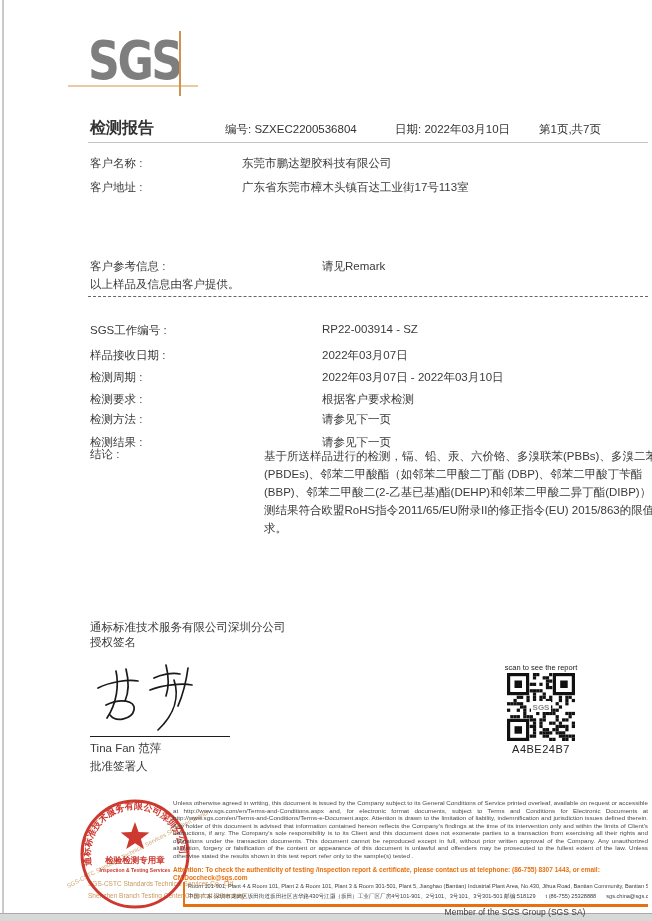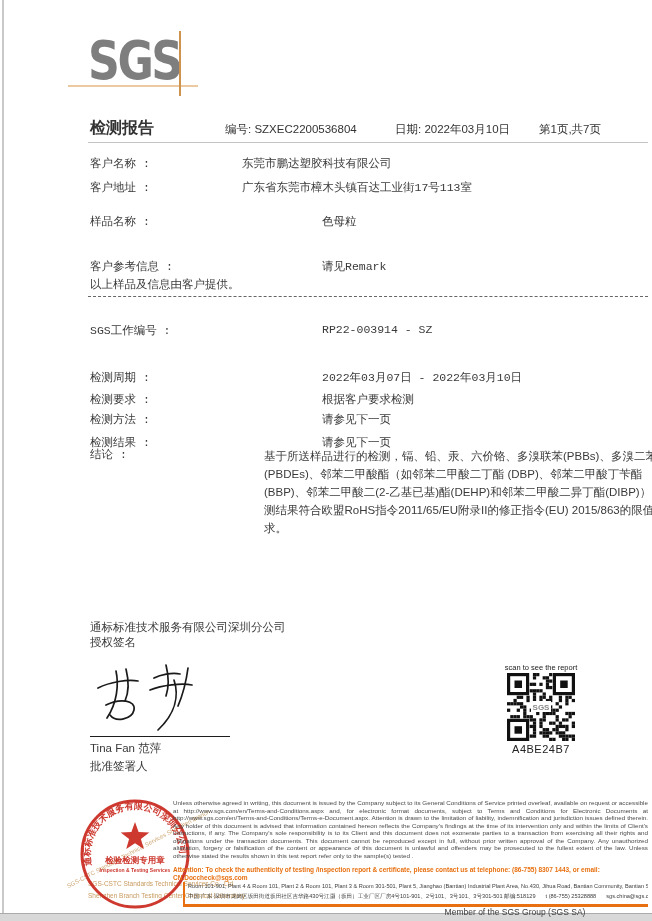--- a/index.html
+++ b/index.html
@@ -13,21 +13,21 @@
   #logo-text{font-family:"DejaVu Sans",sans-serif;font-weight:bold;font-size:54px;
     color:#7e7e7e;letter-spacing:-3px;transform:scaleX(.82);transform-origin:left top;line-height:1;}
   .logo-hline{background:#ecc9a0;height:2px;}
   .logo-vline{background:#cf9350;width:2px;}
   
   .report-title{font-size:16px;font-weight:bold;color:#333;}
   .hmeta{font-size:11.5px;color:#333;}
   .rule{border-top:1px solid #c4c4c4;}
   .dashrule{border-top:1px dashed #666;}
   
-  .rowline{font-size:11.5px;white-space:nowrap;font-family:Liberation Mono, monospace;}
+  .rowline{font-size:11.5px;white-space:nowrap;}
   .rowline .lbl{display:inline-block;}
   .val-c{position:absolute;left:152px;top:0;}
   .val-s{position:absolute;left:232px;top:0;}
   .concl{font-size:11.5px;line-height:18px;text-align:left;margin-left:32px;}
   
   .sig-company{font-size:11.5px;line-height:15px;}
   .sig-underline{border-bottom:1.5px solid #1d1d1d;}
   .sig-name{font-size:11.5px;}
   
   .qr-caption{font-size:7.5px;color:#222;text-align:center;}
@@ -68,35 +68,35 @@
 
   <div class="abs rowline" style="left:90px;top:156px;width:558px;">
     <span class="lbl">客户名称 :</span>
     <span class="val-c">东莞市鹏达塑胶科技有限公司</span>
   </div>
   <div class="abs rowline" style="left:90px;top:180px;width:558px;">
     <span class="lbl">客户地址 :</span>
     <span class="val-c">广东省东莞市樟木头镇百达工业街17号113室</span>
   </div>
 
-  <div class="abs rowline" style="left:90px;top:214px;width:558px;">
-    <span class="lbl">样品名称 :</span>
-    <span class="val-s">色母粒</span>
-  </div>
   <div class="abs rowline" style="left:90px;top:259px;width:558px;">
     <span class="lbl">客户参考信息 :</span>
     <span class="val-s">请见Remark</span>
   </div>
   <div class="abs rowline" style="left:90px;top:277px;">以上样品及信息由客户提供。</div>
 
   <div class="abs dashrule" style="left:88px;top:296px;width:560px;"></div>
 
   <div class="abs rowline" style="left:90px;top:323px;width:558px;">
     <span class="lbl">SGS工作编号 :</span>
     <span class="val-s">RP22-003914 - SZ</span>
+  </div>
+  <div class="abs rowline" style="left:90px;top:348px;width:558px;">
+    <span class="lbl">样品接收日期 :</span>
+    <span class="val-s">2022年03月07日</span>
   </div>
   <div class="abs rowline" style="left:90px;top:370px;width:558px;">
     <span class="lbl">检测周期 :</span>
     <span class="val-s">2022年03月07日 - 2022年03月10日</span>
   </div>
   <div class="abs rowline" style="left:90px;top:392px;width:558px;">
     <span class="lbl">检测要求 :</span>
     <span class="val-s">根据客户要求检测</span>
   </div>
   <div class="abs rowline" style="left:90px;top:412px;width:558px;">

